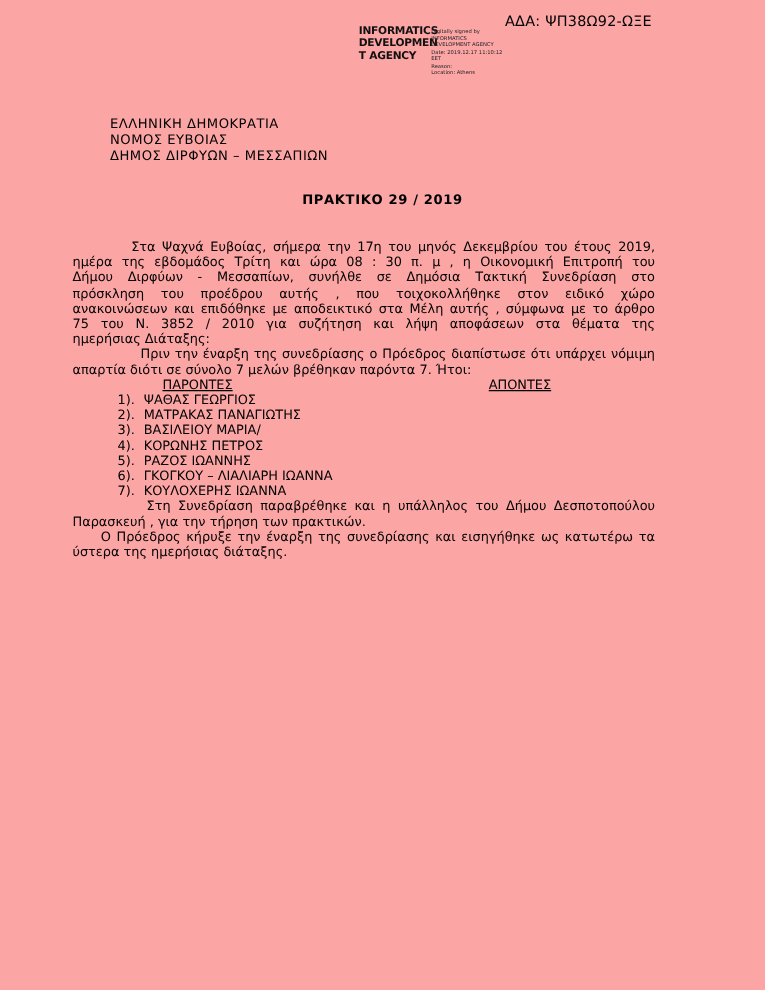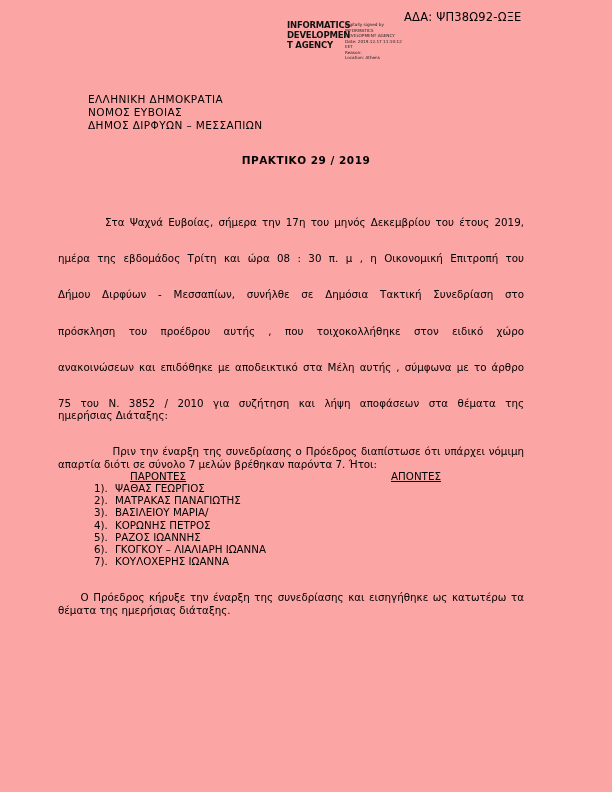--- a/index.html
+++ b/index.html
@@ -63,21 +63,21 @@
   }
   .doc-body {
     position: absolute;
     left: 58px;
     top: 192px;
     width: 466px;
     font-size: 10.3px;
     line-height: 12.2px;
   }
   .ln { text-align: left; }
-  .ln.j { text-align: justify; text-align-last: justify; margin-top: 24px; }
+  .ln.j { text-align: justify; text-align-last: justify; }
   .att-row { position: relative; height: 12.2px; }
   .att-present { margin-left: 72px; text-decoration: underline; margin-top: 48px; }
   .att-absent { position: absolute; left: 333px; top: 0; text-decoration: underline; }
   .member { padding-left: 36px; height: 12.2px; white-space: nowrap; }
   .member .num { display: inline-block; width: 21px; }
 </style>
 </head>
 <body>
 
 <div class="page">
@@ -130,19 +130,23 @@
     </div>
     <div id="members">
         <div class="member"><span class="num">1).</span><span>ΨΑΘΑΣ ΓΕΩΡΓΙΟΣ</span></div>
         <div class="member"><span class="num">2).</span><span>ΜΑΤΡΑΚΑΣ ΠΑΝΑΓΙΩΤΗΣ</span></div>
         <div class="member"><span class="num">3).</span><span>ΒΑΣΙΛΕΙΟΥ ΜΑΡΙΑ/</span></div>
         <div class="member"><span class="num">4).</span><span>ΚΟΡΩΝΗΣ ΠΕΤΡΟΣ</span></div>
         <div class="member"><span class="num">5).</span><span>ΡΑΖΟΣ ΙΩΑΝΝΗΣ</span></div>
         <div class="member"><span class="num">6).</span><span>ΓΚΟΓΚΟΥ – ΛΙΑΛΙΑΡΗ ΙΩΑΝΝΑ</span></div>
         <div class="member"><span class="num">7).</span><span>ΚΟΥΛΟΧΕΡΗΣ ΙΩΑΝΝΑ</span></div>
       </div>
+    <div id="p3">
+        <div class="ln j">&nbsp;&nbsp;&nbsp;&nbsp;&nbsp;&nbsp;&nbsp;&nbsp;&nbsp;&nbsp;Στη Συνεδρίαση παραβρέθηκε και η υπάλληλος του Δήμου Δεσποτοπούλου</div>
+        <div class="ln">Παρασκευή , για την τήρηση των πρακτικών.</div>
+      </div>
     <div id="p4">
         <div class="ln j">&nbsp;&nbsp;&nbsp;&nbsp;&nbsp;Ο Πρόεδρος κήρυξε την έναρξη της συνεδρίασης και εισηγήθηκε ως κατωτέρω τα</div>
-        <div class="ln">θέματα της ημερήσιας διάταξης.</div>
+        <div class="ln">ύστερα της ημερήσιας διάταξης.</div>
       </div>
   </div>
 
 </div>
 
 </body></html>

